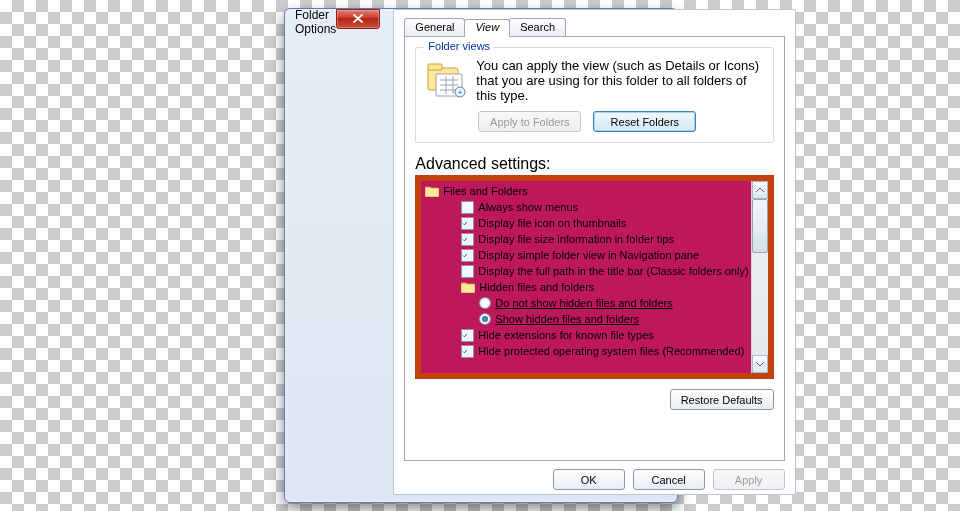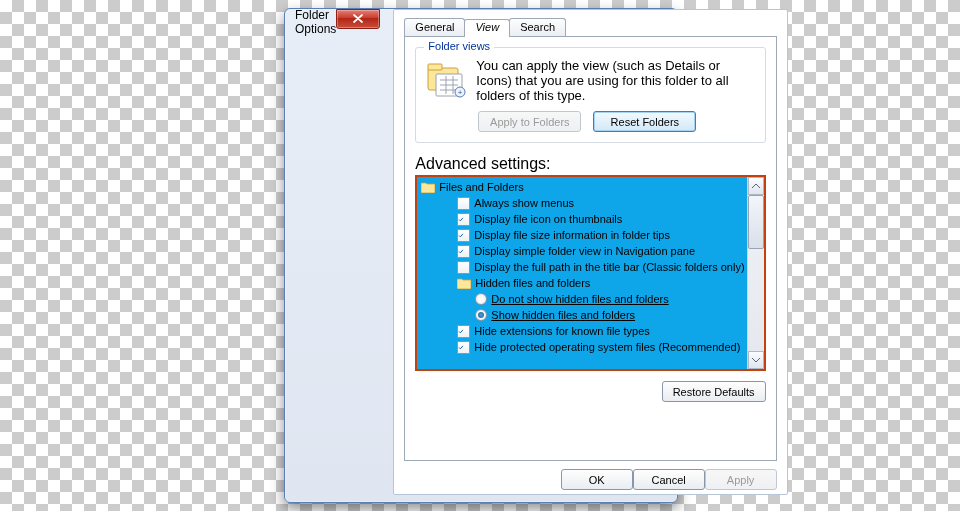--- a/index.html
+++ b/index.html
@@ -157,22 +157,22 @@
 button.std.accent {
   border-color: #3c7fb1;
   box-shadow: 0 0 0 1px #a7d2f0 inset;
   background: linear-gradient(#f3faff,#d2e8f7);
 }
 .section-label {
   font-size: 16px;
 }
 .tree-box {
   margin-top: 2px;
-  border: 2px solid #c2410c;
-  background: #0ea5e9;
+  border: 6px solid #c2410c;
+  background: #be185d;
   height: 192px;
   display: flex;
 }
 .tree-scroll {
   flex:1;
   overflow: hidden;
   padding: 2px 2px 2px 4px;
 }
 .vscroll {
   width: 16px;
@@ -234,21 +234,21 @@
   width:6px;height:6px;border-radius:50%;
   background: radial-gradient(#4ea0d6,#1b5e93);
 }
 .folder-small{
   width:14px;height:12px;
 }
 .restore-row {
   display:flex; justify-content:flex-end; margin-top: 10px;
 }
 .bottom-row {
-  display:flex; justify-content:flex-end; gap: 0;
+  display:flex; justify-content:flex-end; gap: 8px;
   padding: 0 10px 4px 0;
   margin-top: auto;
 }
 button.small { min-width: 72px; }
 </style>
 </head>
 <body>
 
 <div class="dialog">
   <div class="titlebar">

